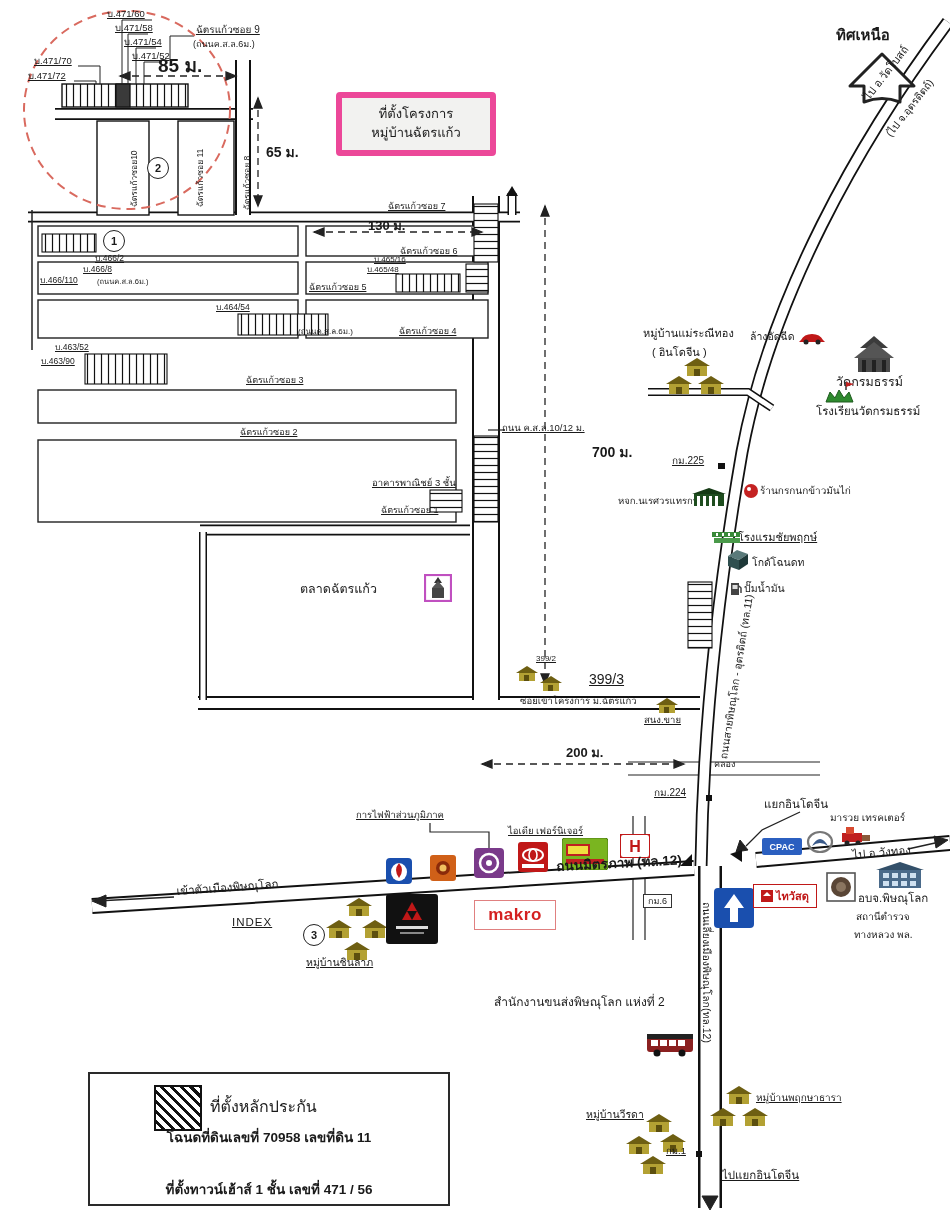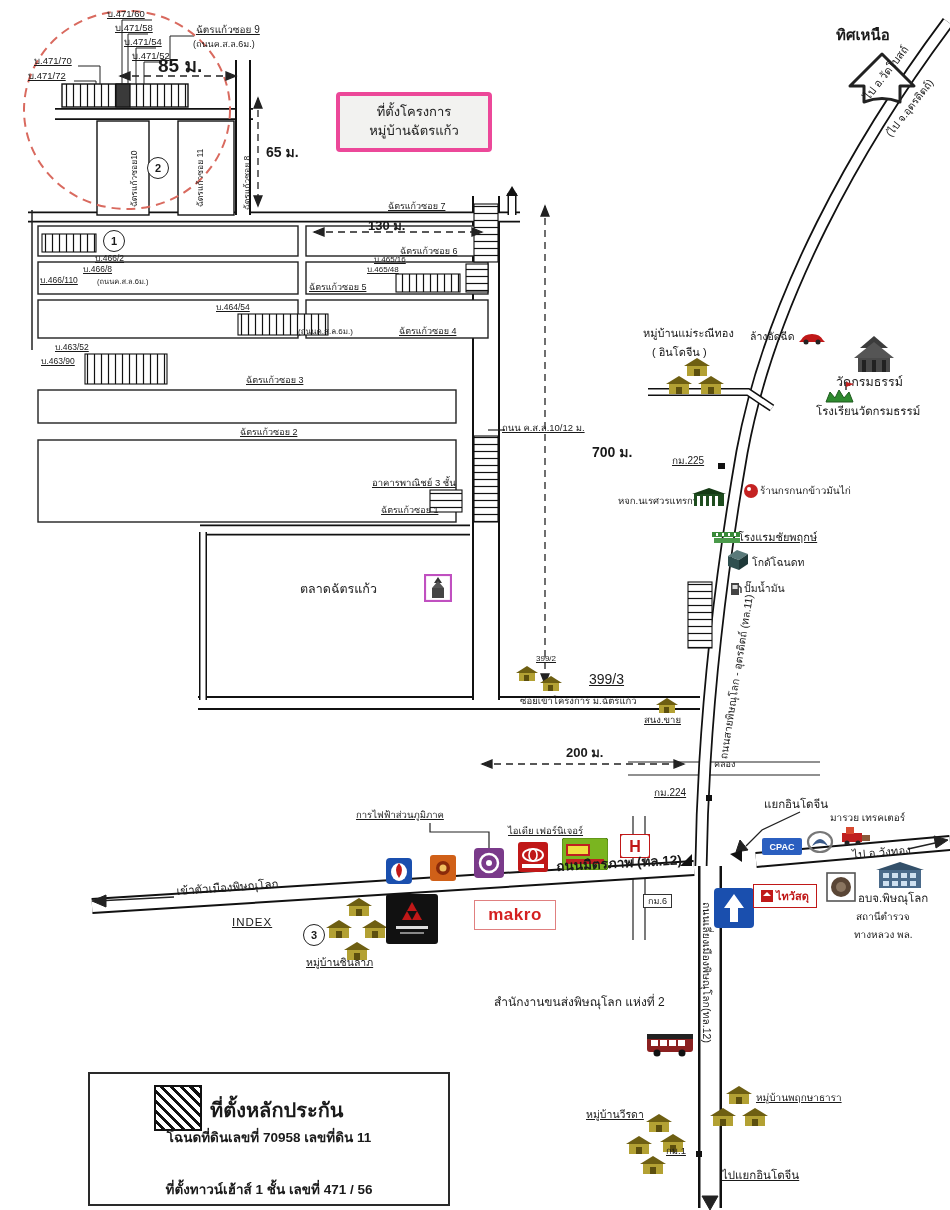--- a/index.html
+++ b/index.html
@@ -7,26 +7,26 @@
        font-family:"Liberation Sans","DejaVu Sans",sans-serif;color:#1a1a1a;}
   #roadnet{position:absolute;left:0;top:0;z-index:1;}
   .lb{position:absolute;z-index:3;white-space:nowrap;line-height:1.15;}
   .u{text-decoration:underline;}
   .b{font-weight:bold;}
   .vlb{position:absolute;z-index:3;white-space:nowrap;transform-origin:left top;line-height:1;}
   .mk{position:absolute;z-index:4;width:20px;height:20px;border:1.6px solid #222;border-radius:50%;
       background:#fff;text-align:center;font-size:11px;font-weight:bold;line-height:20px;}
   .ic{position:absolute;z-index:3;}
   .box{position:absolute;z-index:3;}
-  #projbox{left:336px;top:92px;width:140px;padding:7px 4px;background:#f2f2f0;border:4px solid #ec4899;
+  #projbox{left:336px;top:92px;width:140px;padding:7px 4px;background:#f2f2f0;border:6px solid #ec4899;
            border-radius:4px;text-align:center;font-size:13px;line-height:1.45;}
   #legend{left:88px;top:1072px;width:358px;height:130px;border:2px solid #2a2a2a;background:#fff;}
   #legend .hatch{position:absolute;left:64px;top:11px;width:44px;height:42px;border:2px solid #111;
       background:repeating-linear-gradient(45deg,#fff 0 4px,#111 4px 7px);}
-  #legend .t1{position:absolute;left:120px;top:20px;font-size:20px;font-weight:bold;}
+  #legend .t1{position:absolute;left:120px;top:20px;font-size:16px;font-weight:normal;}
   #legend .t2{position:absolute;left:0;top:52px;width:100%;text-align:center;font-size:13.5px;font-weight:bold;}
   #legend .t3{position:absolute;left:0;top:78px;width:100%;text-align:center;font-size:13.5px;font-weight:bold;}
   #legend .t4{position:absolute;left:0;top:104px;width:100%;text-align:center;font-size:13.5px;font-weight:bold;}
   .sign{position:absolute;z-index:3;display:flex;align-items:center;justify-content:center;font-weight:bold;}
 </style>
 </head>
 <body>
 
 <div id="map">
 

